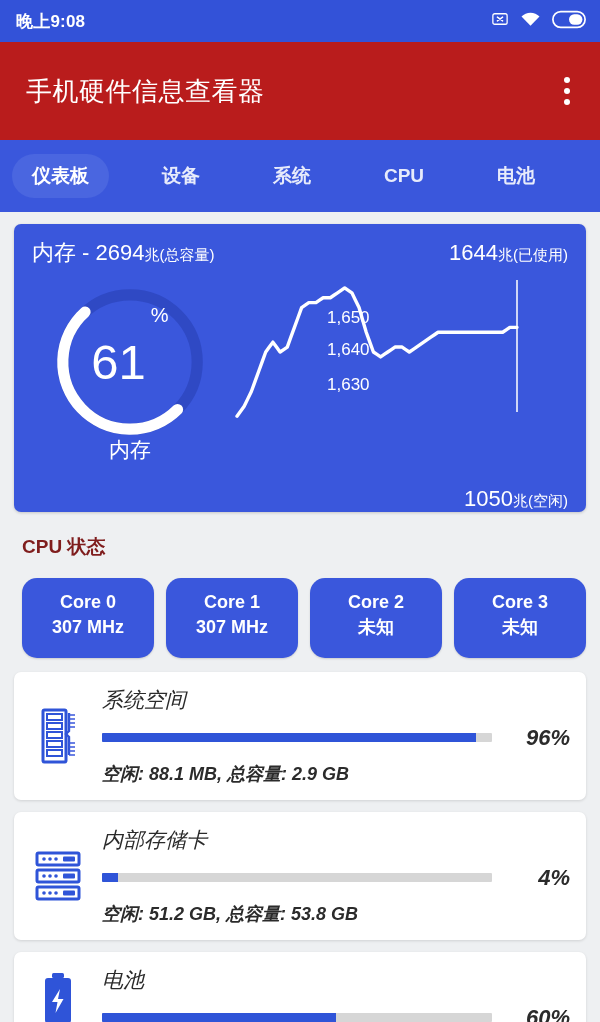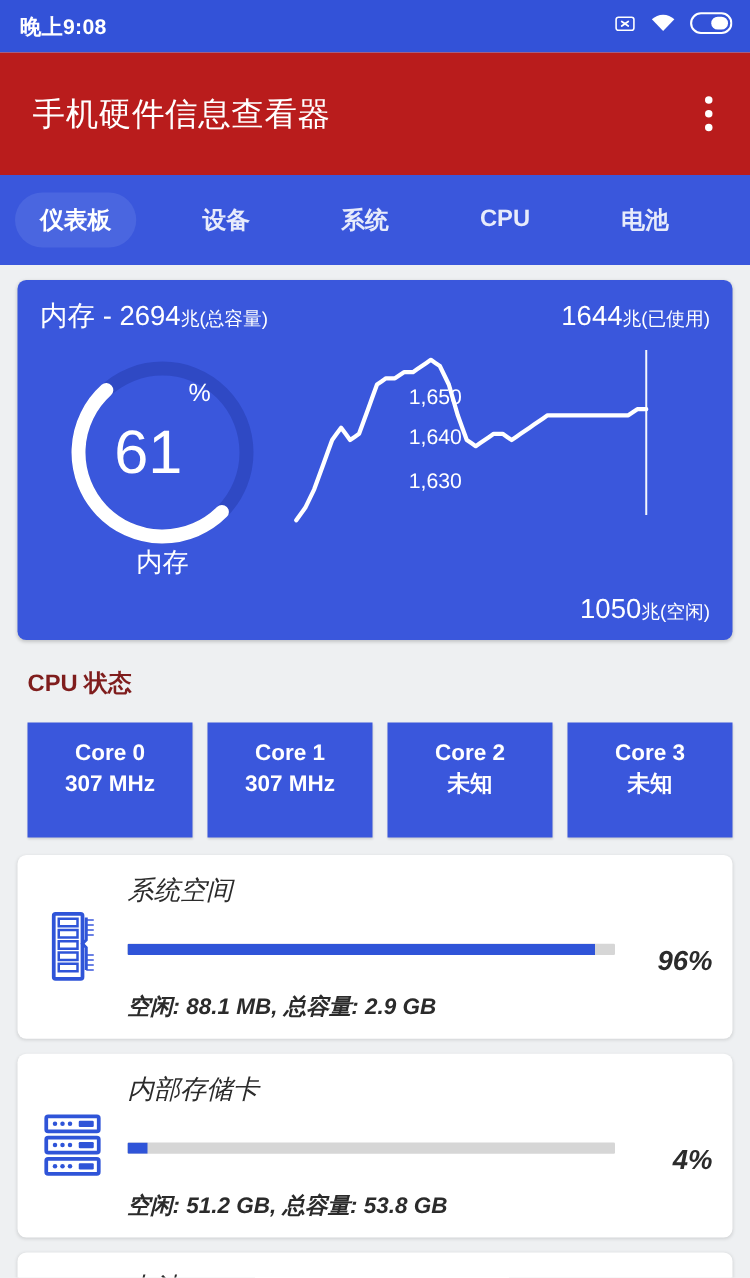--- a/index.html
+++ b/index.html
@@ -45,21 +45,21 @@
   .content{ padding:12px 14px 0 14px; }
   .mem-card{
     position:relative; background:#3a57dc; border-radius:7px;
     height:288px; color:#fff; padding:14px 18px 0 18px;
     box-shadow:0 1px 3px rgba(0,0,0,.18);
   }
   .mem-top{ display:flex; justify-content:space-between; align-items:baseline; }
   .mem-total,.mem-used{ font-size:22px; white-space:nowrap; }
   .u-sm{ font-size:15px; }
   .mem-free{
-    position:absolute; right:18px; bottom:12px; font-size:22px; white-space:nowrap;
+    position:absolute; right:18px; bottom:0; font-size:22px; white-space:nowrap;
   }
   .mem-body{ position:relative; height:200px; }
 
   .gauge{ position:absolute; left:18px; top:14px; width:160px; height:160px; }
   .gauge-label{
     position:absolute; left:18px; top:168px; width:160px;
     text-align:center; font-size:21px; color:#fff;
   }
   .gauge-val{
     position:absolute; left:18px; top:14px; width:160px; height:160px;
@@ -71,41 +71,41 @@
   .chart{ position:absolute; left:200px; top:4px; width:330px; height:190px; }
   .ylab{ position:absolute; color:#fff; font-size:17px; left:295px; }
 
   
   .sect-title{
     font-size:19px; font-weight:bold; color:#7f1d1d;
     margin:22px 0 0 22px;
   }
   .cores{ display:flex; gap:12px; padding:18px 14px 0 22px; }
   .core{
-    flex:1; background:#3a57dc; color:#fff; border-radius:0;
-    text-align:center; padding:12px 2px 30px 2px;
+    flex:1; background:#3a57dc; color:#fff; border-radius:15px;
+    text-align:center; padding:12px 2px 18px 2px;
     font-size:18px; font-weight:bold; line-height:1.38; cursor:pointer;
     box-shadow:0 1px 2px rgba(0,0,0,.15);
   }
 
   
   .rows{ padding:14px 14px 0 14px; display:flex; flex-direction:column; gap:12px; }
   .row{
     background:#fff; border-radius:7px; display:flex; align-items:center;
     padding:14px 16px 14px 18px; gap:18px;
     box-shadow:0 1px 3px rgba(0,0,0,.13);
     font-style:italic;
   }
   .row-icon{ flex:0 0 52px; height:62px; display:flex; align-items:center; justify-content:center; }
   .row-main{ flex:1; min-width:0; }
   .row-title{ font-size:21px; color:#2b2b2b; margin-bottom:11px; }
   .row-barline{ display:flex; align-items:center; gap:16px; }
   .bar{ flex:1; height:9px; background:#d6d6d6; border-radius:1px; overflow:hidden; }
   .bar-fill{ height:100%; background:#2f54d8; }
-  .row-pct{ font-size:22px; font-weight:bold; color:#2b2b2b; min-width:62px; text-align:right;margin-top:19px; }
+  .row-pct{ font-size:22px; font-weight:bold; color:#2b2b2b; min-width:62px; text-align:right; }
   .row-sub{ font-size:18px; font-weight:bold; color:#2b2b2b; margin-top:11px; }
 </style>
 </head>
 <body>
 
 <div class="statusbar">
   <span class="status-time">晚上9:08</span>
   <span class="status-icons">
     <span>
       <svg width="18" height="18" viewBox="0 0 24 24">

